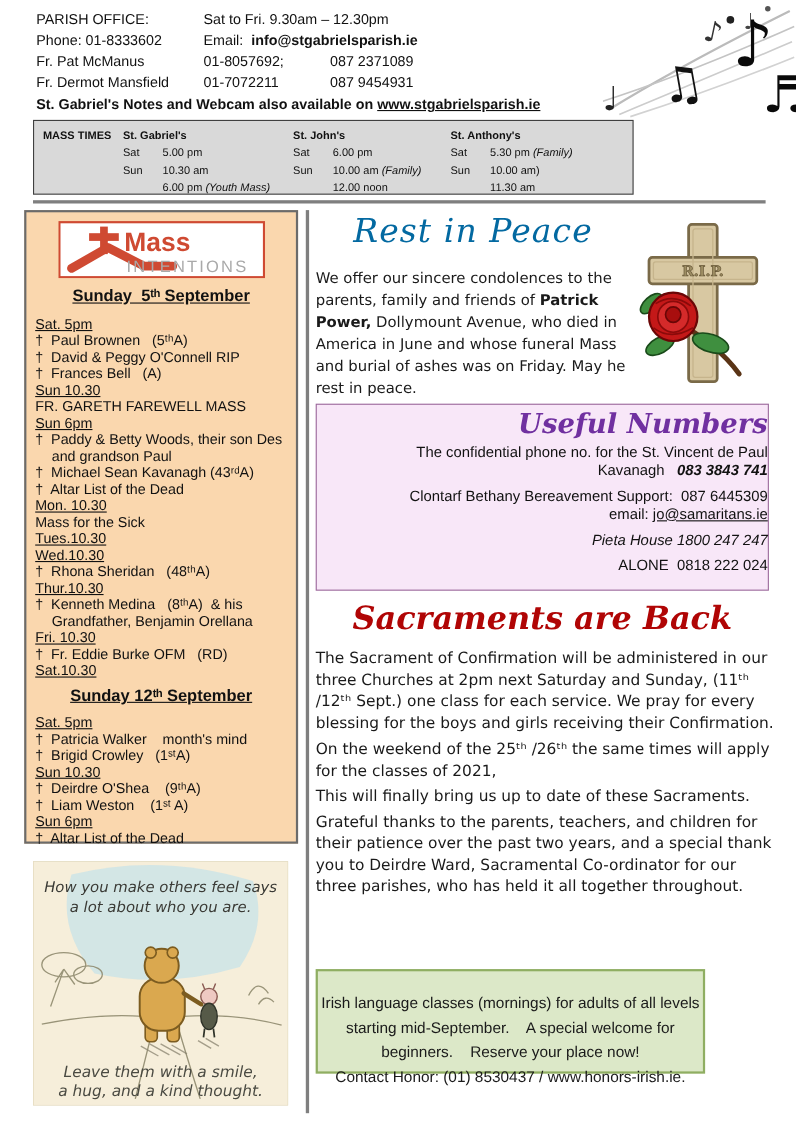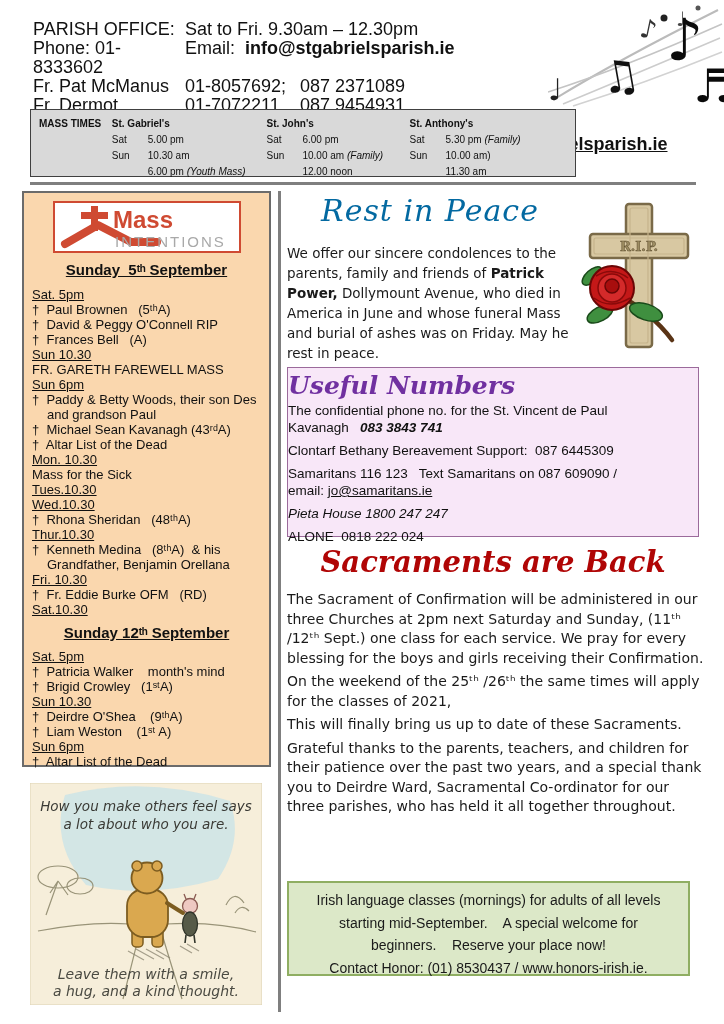--- a/index.html
+++ b/index.html
@@ -1,20 +1,20 @@
 <!DOCTYPE html>
 <html><head>
 <meta charset="utf-8">
 <style>
   html,body{margin:0;padding:0;background:#888;}
   #page{position:relative;width:724px;height:1024px;background:#ffffff;overflow:hidden;
         font-family:"Liberation Sans",sans-serif;color:#111;}
 
   
-  .header{position:absolute;left:33px;top:20px;width:520px;font-size:18px;line-height:19px;}
+  .header{position:absolute;left:33px;top:8px;width:520px;font-size:13px;line-height:19px;}
   .hgrid{display:grid;grid-template-columns:152px 115px auto;}
   .hbold{font-weight:bold;}
   .hline{font-weight:bold;margin-top:1px;white-space:pre;}
   .hurl{text-decoration:underline;}
   .music{position:absolute;left:548px;top:0;width:176px;height:108px;}
 
   
   .mt-box{position:absolute;left:30px;top:109px;width:546px;height:68px;box-sizing:border-box;
           background:#d9d9d9;border:1.5px solid #404040;display:flex;
           padding:6px 0 0 8px;font-size:10px;line-height:16px;}
@@ -43,39 +43,39 @@
   
   .rip-title{position:absolute;left:287px;top:190px;width:286px;text-align:center;
              font-family:"DejaVu Serif",serif;font-style:italic;font-size:30px;line-height:42px;
              letter-spacing:1px;color:#0369a1;}
   .rip-text{position:absolute;left:287px;top:243px;width:296px;
             font-family:"DejaVu Sans",sans-serif;font-size:13.5px;line-height:20px;color:#1a1a1a;}
   .rip-name{font-weight:bold;}
   .cross-img{position:absolute;left:574px;top:200px;}
 
   .un-box{position:absolute;left:287px;top:367px;width:412px;height:170px;box-sizing:border-box;
-          background:#f8e7f8;border:1.5px solid #9b6a9b;text-align:left;padding-top:2px;}
+          background:#f8e7f8;border:1.5px solid #9b6a9b;text-align:right;padding-top:2px;}
   .un-title{font-family:"DejaVu Serif",serif;font-style:italic;font-weight:bold;
             font-size:25px;line-height:32px;color:#7030a0;}
   .un-line{font-size:13.5px;line-height:17px;white-space:pre-wrap;}
   .un-gap{margin-top:6px;}
   .un-phone{font-weight:bold;font-style:italic;}
   .un-email{text-decoration:underline;}
   .un-italic{font-style:italic;}
 
   .sac-title{position:absolute;left:287px;top:542px;width:412px;text-align:center;
              font-family:"DejaVu Serif",serif;font-style:italic;font-weight:bold;
              font-size:29px;line-height:40px;color:#b00505;}
   .sac-text{position:absolute;left:287px;top:590px;width:418px;
             font-family:"DejaVu Sans",sans-serif;font-size:14px;line-height:19.5px;color:#1a1a1a;}
   .sac-text p{margin:0 0 4px;}
 
-  .ir-box{position:absolute;left:287px;top:881px;width:403px;height:95px;box-sizing:border-box;
+  .ir-box{position:absolute;left:287px;top:881px;width:354px;height:95px;box-sizing:border-box;
           background:#dce8c8;border:2px solid #8fae62;text-align:center;
-          font-size:14px;line-height:22.5px;padding-top:6px;color:#1a1a1a;}
+          font-size:14px;line-height:22.5px;padding-top:17px;color:#1a1a1a;}
   .ir-line{white-space:pre;}
 
   
   .pooh{position:absolute;left:30px;top:783px;}
 </style>
 </head>
 <body>
 
 <div id="page">
 
@@ -239,21 +239,20 @@
     <circle cx="38" cy="88" r="14" fill="#d42a2a" stroke="#8a0a0a" stroke-width="1.5"></circle>
     <circle cx="38" cy="86" r="7" fill="#a80e0e" stroke="#6a0606" stroke-width="1.5"></circle>
     <path d="M22,76 Q38,66 54,78 M20,98 Q36,110 56,98" stroke="#8a0a0a" stroke-width="1.5" fill="none"></path>
   </svg>
 
   <div class="un-box">
     <div class="un-title">Useful Numbers</div>
     <div class="un-line">The confidential phone no. for the St. Vincent de Paul</div>
     <div class="un-line"><span>Kavanagh   </span><span class="un-phone">083 3843 741</span></div>
     <div class="un-line un-gap">Clontarf Bethany Bereavement Support:  087 6445309</div>
-    <div class="un-line un-gap">Samaritans 116 123   Text Samaritans on 087 609090 /</div>
     <div class="un-line"><span>email: </span><span class="un-email">jo@samaritans.ie</span></div>
     <div class="un-line un-gap un-italic">Pieta House 1800 247 247</div>
     <div class="un-line un-gap">ALONE  0818 222 024</div>
   </div>
 
   <div class="sac-title">Sacraments are Back</div>
   <div class="sac-text">
     <p>The Sacrament of Confirmation will be administered in our three Churches at 2pm next Saturday and Sunday, (11ᵗʰ /12ᵗʰ Sept.) one class for each service.   We pray for every blessing for the boys and girls receiving their Confirmation.</p>
     <p>On the weekend of the 25ᵗʰ /26ᵗʰ the same times will apply for the classes of 2021,</p>
     <p>This will finally bring us up to date of these Sacraments.</p>

